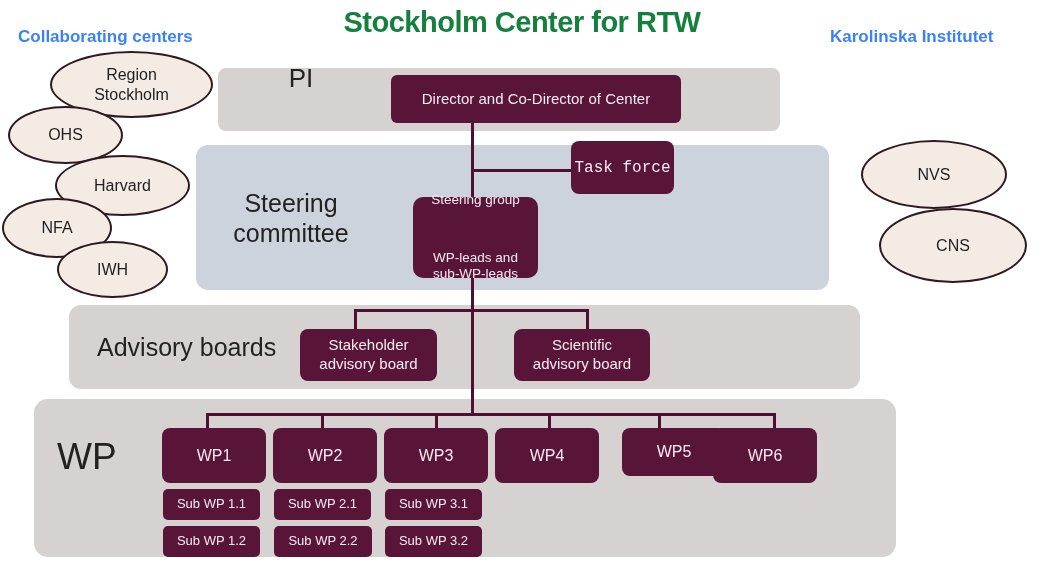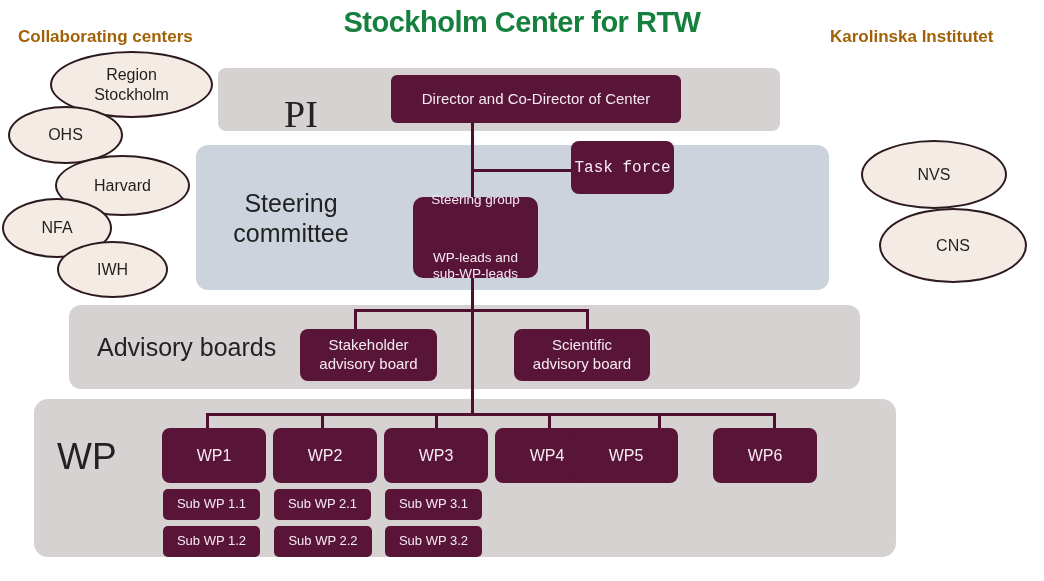--- a/index.html
+++ b/index.html
@@ -5,21 +5,21 @@
   html,body{margin:0;padding:0;background:#ffffff;}
   .canvas{
     position:relative;width:1044px;height:581px;background:#ffffff;overflow:hidden;
     font-family:"Liberation Sans", sans-serif;
   }
   .title{
     position:absolute;left:0;right:0;top:6px;text-align:center;
     font-size:29px;font-weight:bold;color:#15803d;letter-spacing:-0.5px;
   }
   .group-heading{
-    position:absolute;font-size:17px;font-weight:bold;color:#a16207;white-space:nowrap;
+    position:absolute;font-size:17px;font-weight:bold;color:#3b82f6;white-space:nowrap;
   }
   .band{position:absolute;border-radius:10px;}
   .band.gray{background:#d5d2d1;}
   .band.blue{background:#ccd3dd;}
   .band-label{
     position:absolute;color:#222222;text-align:center;
   }
   .ellipse{
     position:absolute;border:2px solid #2d1a1f;border-radius:50%;
     background:#f4ebe5;display:flex;align-items:center;justify-content:center;
@@ -56,41 +56,41 @@
   <div class="line" style="left:354px;top:309px;width:3px;height:21px;"></div>
   <div class="line" style="left:586px;top:309px;width:3px;height:21px;"></div>
   <div class="line" style="left:206px;top:413px;width:570px;height:3px;"></div>
   <div class="line" style="left:206px;top:413px;width:3px;height:16px;"></div>
   <div class="line" style="left:321px;top:413px;width:3px;height:16px;"></div>
   <div class="line" style="left:435px;top:413px;width:3px;height:16px;"></div>
   <div class="line" style="left:548px;top:413px;width:3px;height:16px;"></div>
   <div class="line" style="left:658px;top:413px;width:3px;height:16px;"></div>
   <div class="line" style="left:773px;top:413px;width:3px;height:16px;"></div>
 
-  <div class="band-label" style="left:221px;top:92px;width:160px;font-size:38px;font-family:Liberation Serif, serif;">PI</div>
+  <div class="band-label" style="left:221px;top:63px;width:160px;font-size:26px;">PI</div>
   <div class="band-label" style="left:201px;top:188px;width:180px;font-size:25px;line-height:30px;">Steering committee</div>
   <div class="band-label" style="left:97px;top:333px;width:190px;font-size:25px;text-align:left;">Advisory boards</div>
   <div class="band-label" style="left:57px;top:436px;width:80px;font-size:37px;text-align:left;">WP</div>
 
   <div class="mbox" style="left:391px;top:75px;width:290px;height:48px;font-size:15px;border-radius:6px;">Director and Co-Director of Center</div>
 
   <div class="mbox" style="left:571px;top:141px;width:103px;height:53px;font-size:16px;font-family:Liberation Mono, monospace;">Task force</div>
   <div class="mbox" style="left:413px;top:197px;width:125px;height:81px;font-size:13.5px;border-radius:10px;flex-direction:column;padding:4px 6px;gap:36px;">
     <p class="sg-title">Steering group</p>
     <p class="sg-sub">WP-leads and sub-WP-leads</p>
   </div>
 
   <div class="mbox" style="left:300px;top:329px;width:137px;height:52px;font-size:15px;padding:2px 8px;">Stakeholder advisory board</div>
   <div class="mbox" style="left:514px;top:329px;width:136px;height:52px;font-size:15px;padding:2px 8px;">Scientific advisory board</div>
 
   <div class="mbox" style="left:162px;top:428px;width:104px;height:55px;font-size:16px;">WP1</div>
   <div class="mbox" style="left:273px;top:428px;width:104px;height:55px;font-size:16px;">WP2</div>
   <div class="mbox" style="left:384px;top:428px;width:104px;height:55px;font-size:16px;">WP3</div>
   <div class="mbox" style="left:495px;top:428px;width:104px;height:55px;font-size:16px;">WP4</div>
-  <div class="mbox" style="left:574px;top:428px;width:104px;height:55px;font-size:16px;text-align:right;">WP5</div>
+  <div class="mbox" style="left:622px;top:428px;width:104px;height:48px;font-size:16px;text-align:right;">WP5</div>
   <div class="mbox" style="left:713px;top:428px;width:104px;height:55px;font-size:16px;">WP6</div>
 
   <div class="mbox" style="left:163px;top:489px;width:97px;height:31px;font-size:13px;border-radius:5px;">Sub WP 1.1</div>
   <div class="mbox" style="left:274px;top:489px;width:97px;height:31px;font-size:13px;border-radius:5px;">Sub WP 2.1</div>
   <div class="mbox" style="left:385px;top:489px;width:97px;height:31px;font-size:13px;border-radius:5px;">Sub WP 3.1</div>
   <div class="mbox" style="left:163px;top:526px;width:97px;height:31px;font-size:13px;border-radius:5px;">Sub WP 1.2</div>
   <div class="mbox" style="left:274px;top:526px;width:98px;height:31px;font-size:13px;border-radius:5px;">Sub WP 2.2</div>
   <div class="mbox" style="left:385px;top:526px;width:97px;height:31px;font-size:13px;border-radius:5px;">Sub WP 3.2</div>
 
   <div class="ellipse" style="left:50px;top:51px;width:163px;height:67px;">

